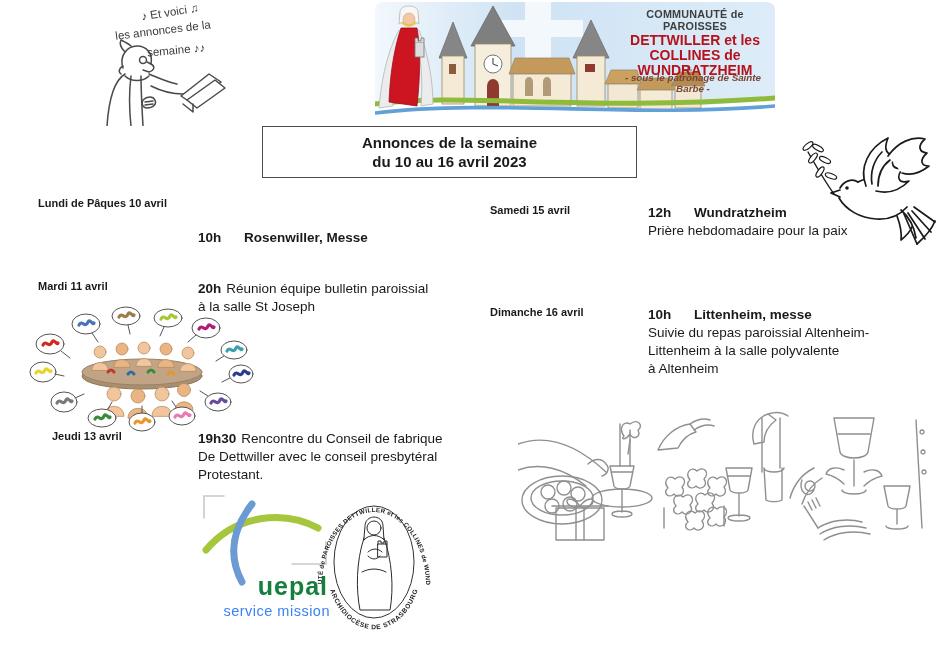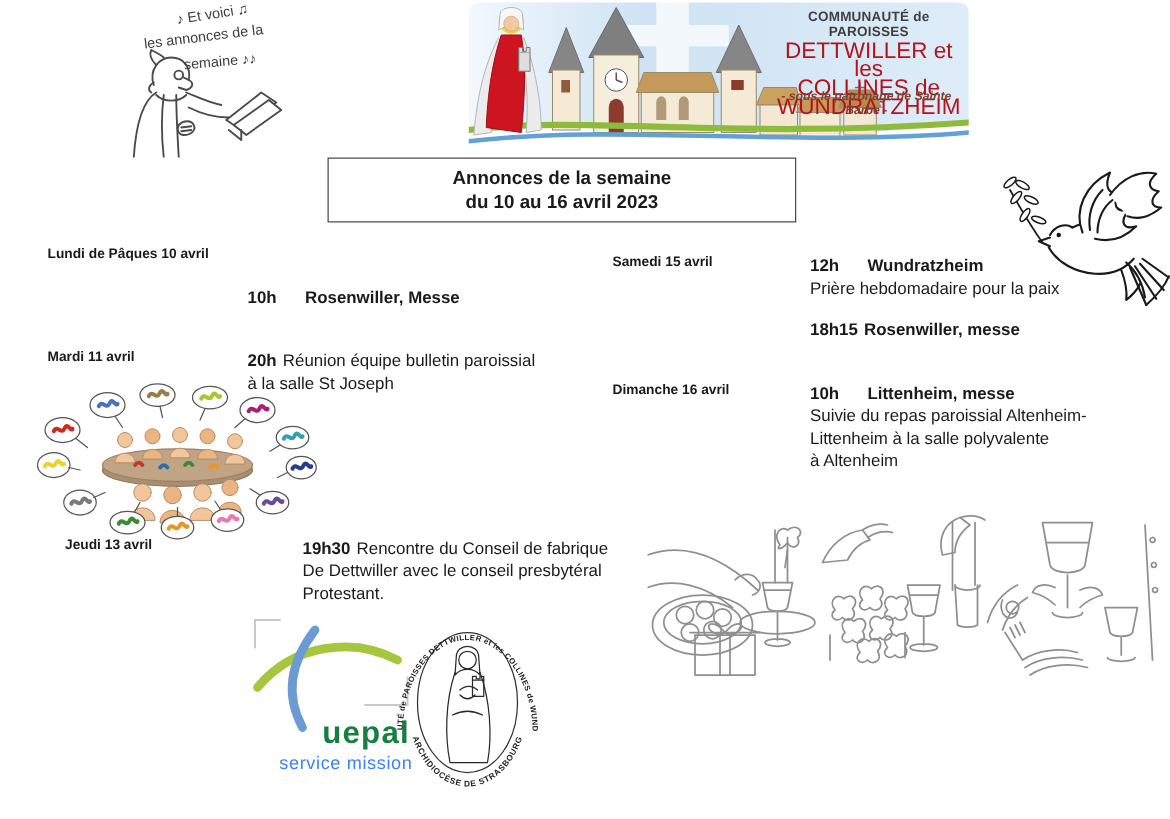--- a/index.html
+++ b/index.html
@@ -5,21 +5,21 @@
   html,body{margin:0;padding:0;background:#fff;}
   .canvas{position:relative;width:936px;height:655px;background:#ffffff;overflow:hidden;
           font-family:"Liberation Sans", sans-serif;color:#1a1a1a;}
   .abs{position:absolute;}
   
   .speech{position:absolute;font-size:11.5px;color:#3c3c3c;white-space:nowrap;}
   
   .banner-community{position:absolute;right:0;top:8px;width:160px;text-align:center;
     font-size:10.8px;font-weight:bold;color:#3f3f3f;letter-spacing:.2px;}
   .banner-parish{position:absolute;right:0;top:33px;width:160px;text-align:center;
-    font-size:18px;font-weight:normal;line-height:15px;}
+    font-size:14px;font-weight:bold;line-height:15px;}
   .banner-patronage{position:absolute;right:4px;top:72px;width:156px;text-align:center;
     font-size:9.8px;font-style:italic;font-weight:bold;color:#7a4434;}
   
   .title-box{position:absolute;left:262px;top:126px;width:373px;height:50px;
     border:1.5px solid #4d4d4d;display:flex;flex-direction:column;justify-content:center;
     align-items:center;font-weight:bold;font-size:15px;line-height:19px;}
   
   .day{position:absolute;font-weight:bold;font-size:11px;white-space:nowrap;}
   .event{position:absolute;font-size:13.5px;line-height:18px;white-space:nowrap;}
   .time{font-weight:bold;}
@@ -177,35 +177,32 @@
     <span class="time wide">10h</span><span class="ttl bold">Rosenwiller, Messe</span>
   </div>
 
   <div class="day" style="left:38px;top:280px;">Mardi 11 avril</div>
   <div class="event" style="left:198px;top:280px;">
     <span class="time norm">20h</span><span class="ttl">Réunion équipe bulletin paroissial</span>
     <div>à la salle St Joseph</div>
   </div>
 
   <div class="day" style="left:52px;top:430px;">Jeudi 13 avril</div>
-  <div class="event" style="left:198px;top:430px;margin-left:44px;">
+  <div class="event" style="left:198px;top:430px;">
     <span class="time norm">19h30</span><span class="ttl">Rencontre du Conseil de fabrique</span>
     <div>De Dettwiller avec le conseil presbytéral</div>
     <div>Protestant.</div>
   </div>
 
   <div class="day" style="left:490px;top:204px;">Samedi 15 avril</div>
   <div class="event" style="left:648px;top:204px;">
     <span class="time wide">12h</span><span class="ttl bold">Wundratzheim</span>
     <div>Prière hebdomadaire pour la paix</div>
   </div>
 
-  <div class="event" style="left:648px;top:255px;">
-    <span class="time norm">18h15</span><span class="ttl bold">Rosenwiller, messe</span>
-  </div>
 
   <div class="day" style="left:490px;top:306px;">Dimanche 16 avril</div>
   <div class="event" style="left:648px;top:306px;">
     <span class="time wide">10h</span><span class="ttl bold">Littenheim, messe</span>
     <div>Suivie du repas paroissial Altenheim-</div>
     <div>Littenheim à la salle polyvalente</div>
     <div>à Altenheim</div>
   </div>
 
   <svg class="abs" style="left:28px;top:306px;" width="228" height="128" viewBox="0 0 228 128" fill="none" stroke-linecap="round" stroke-linejoin="round">

